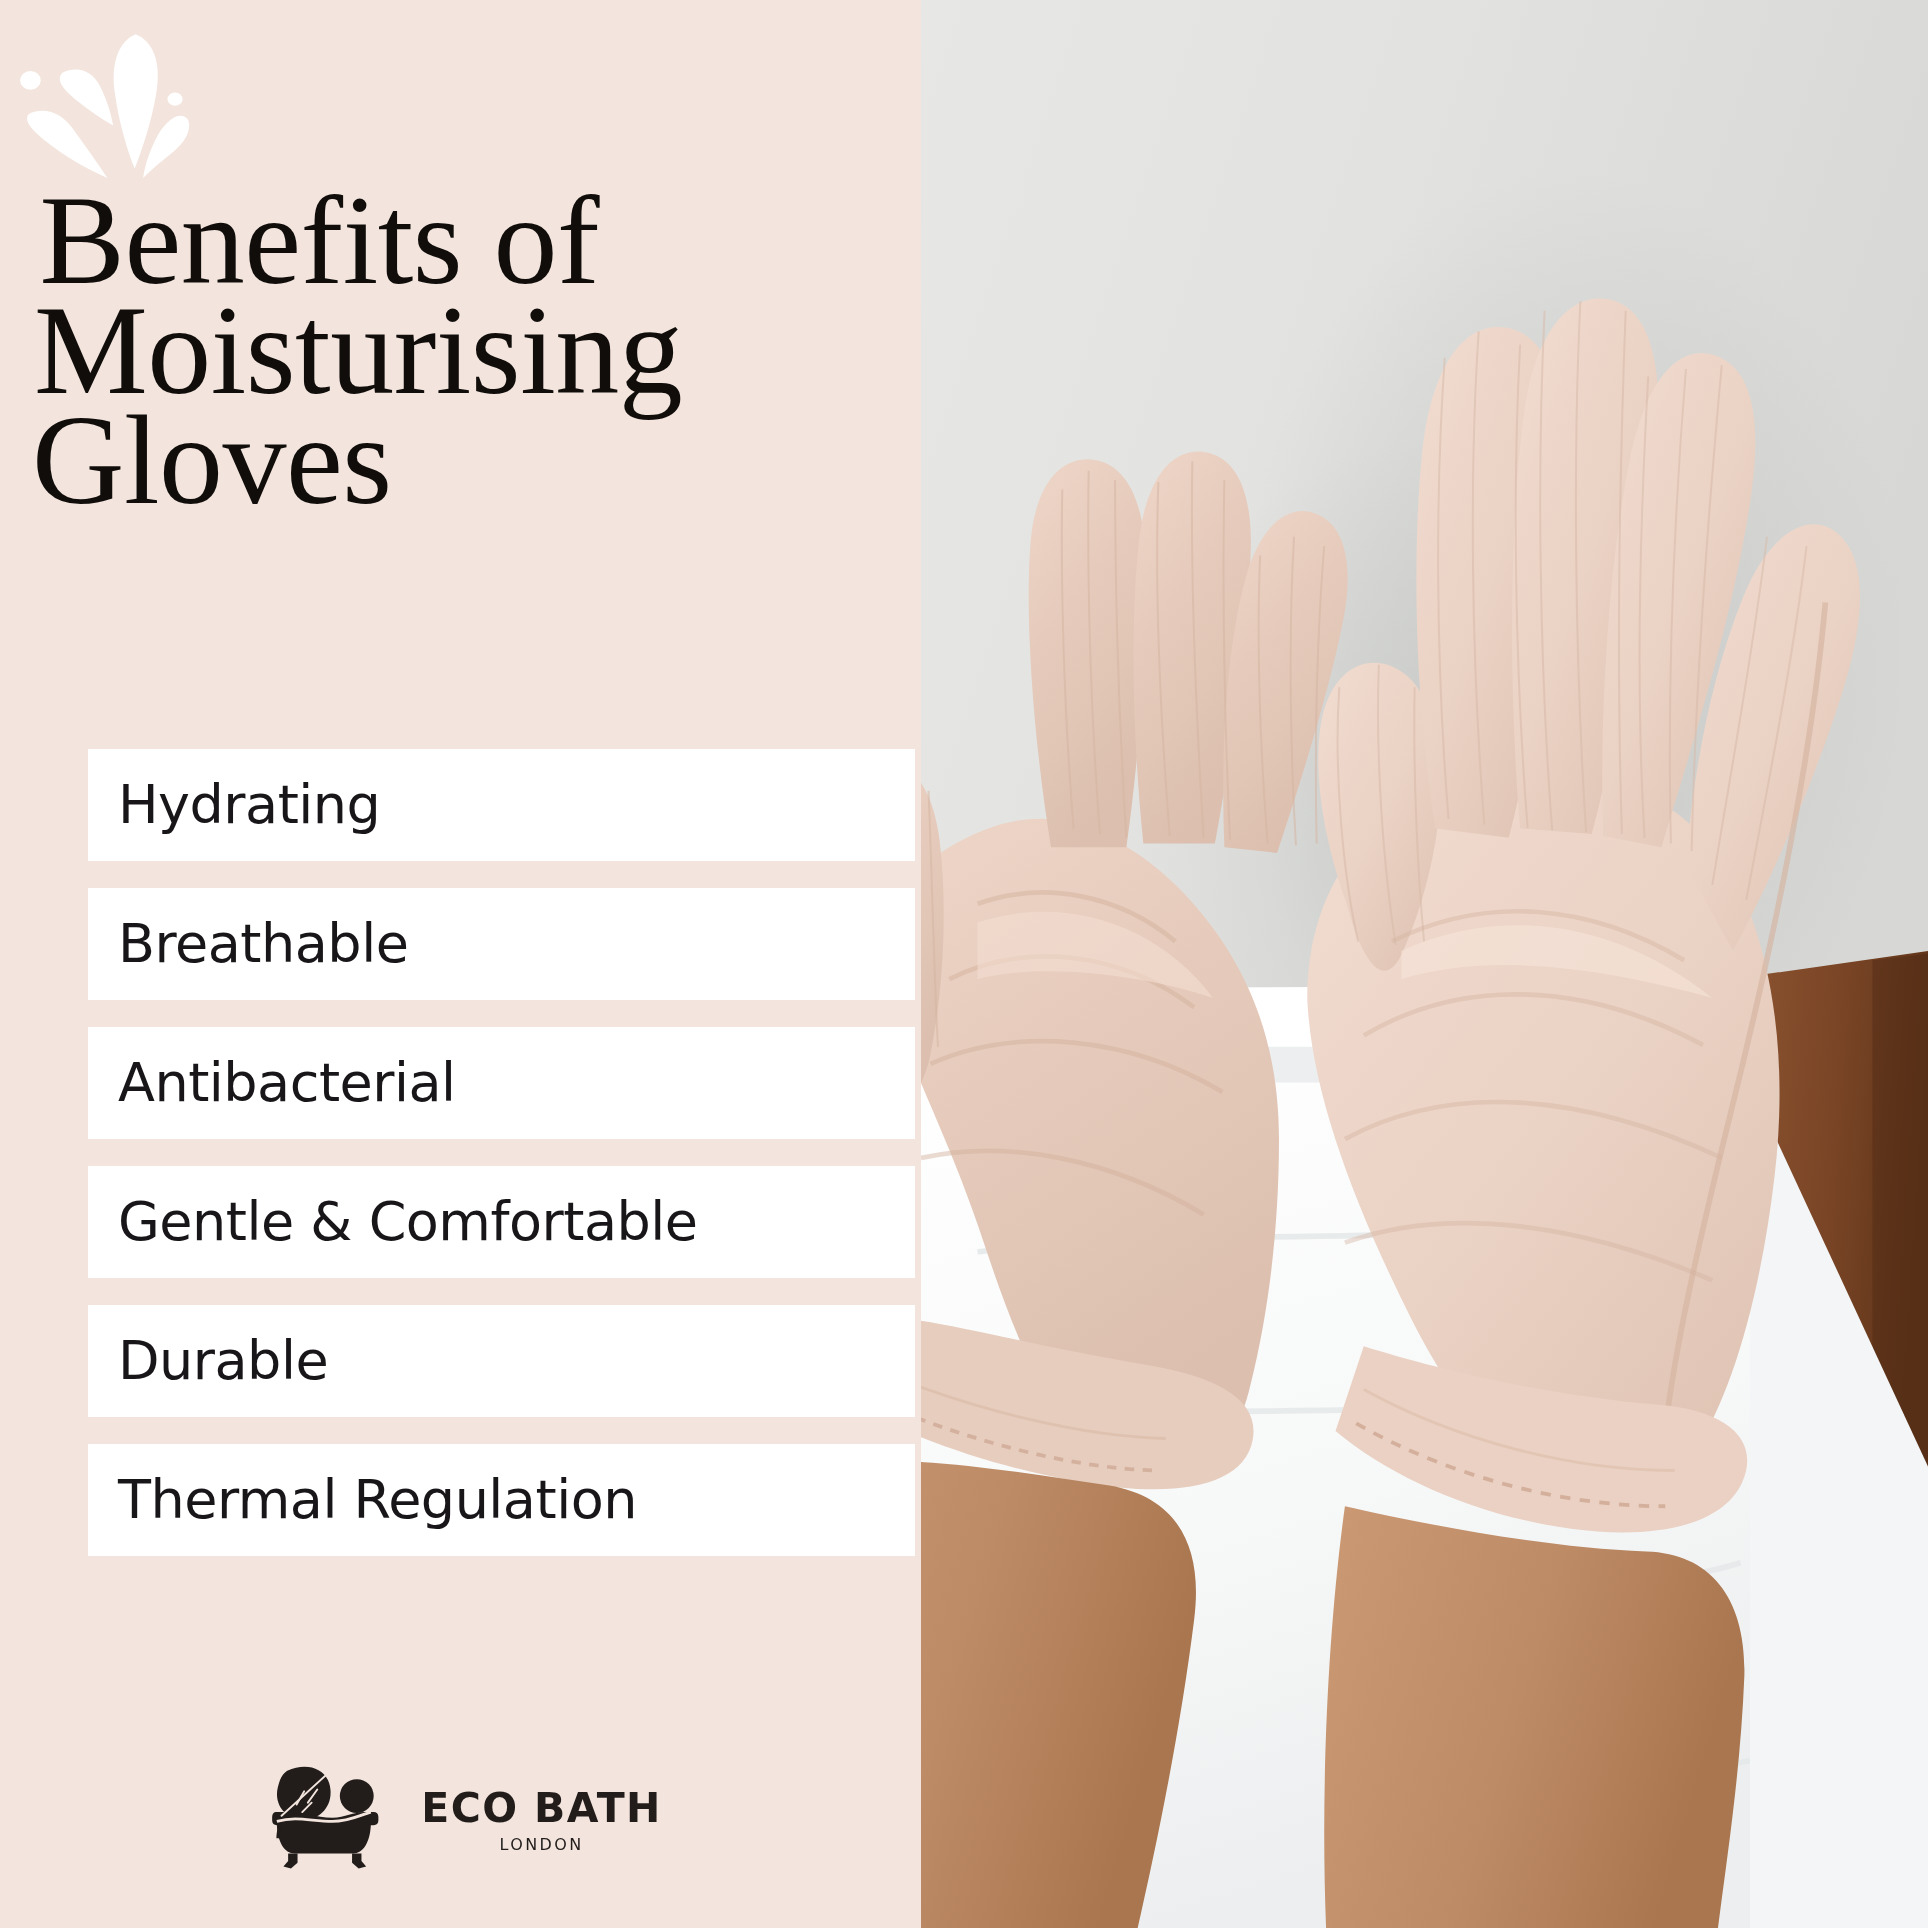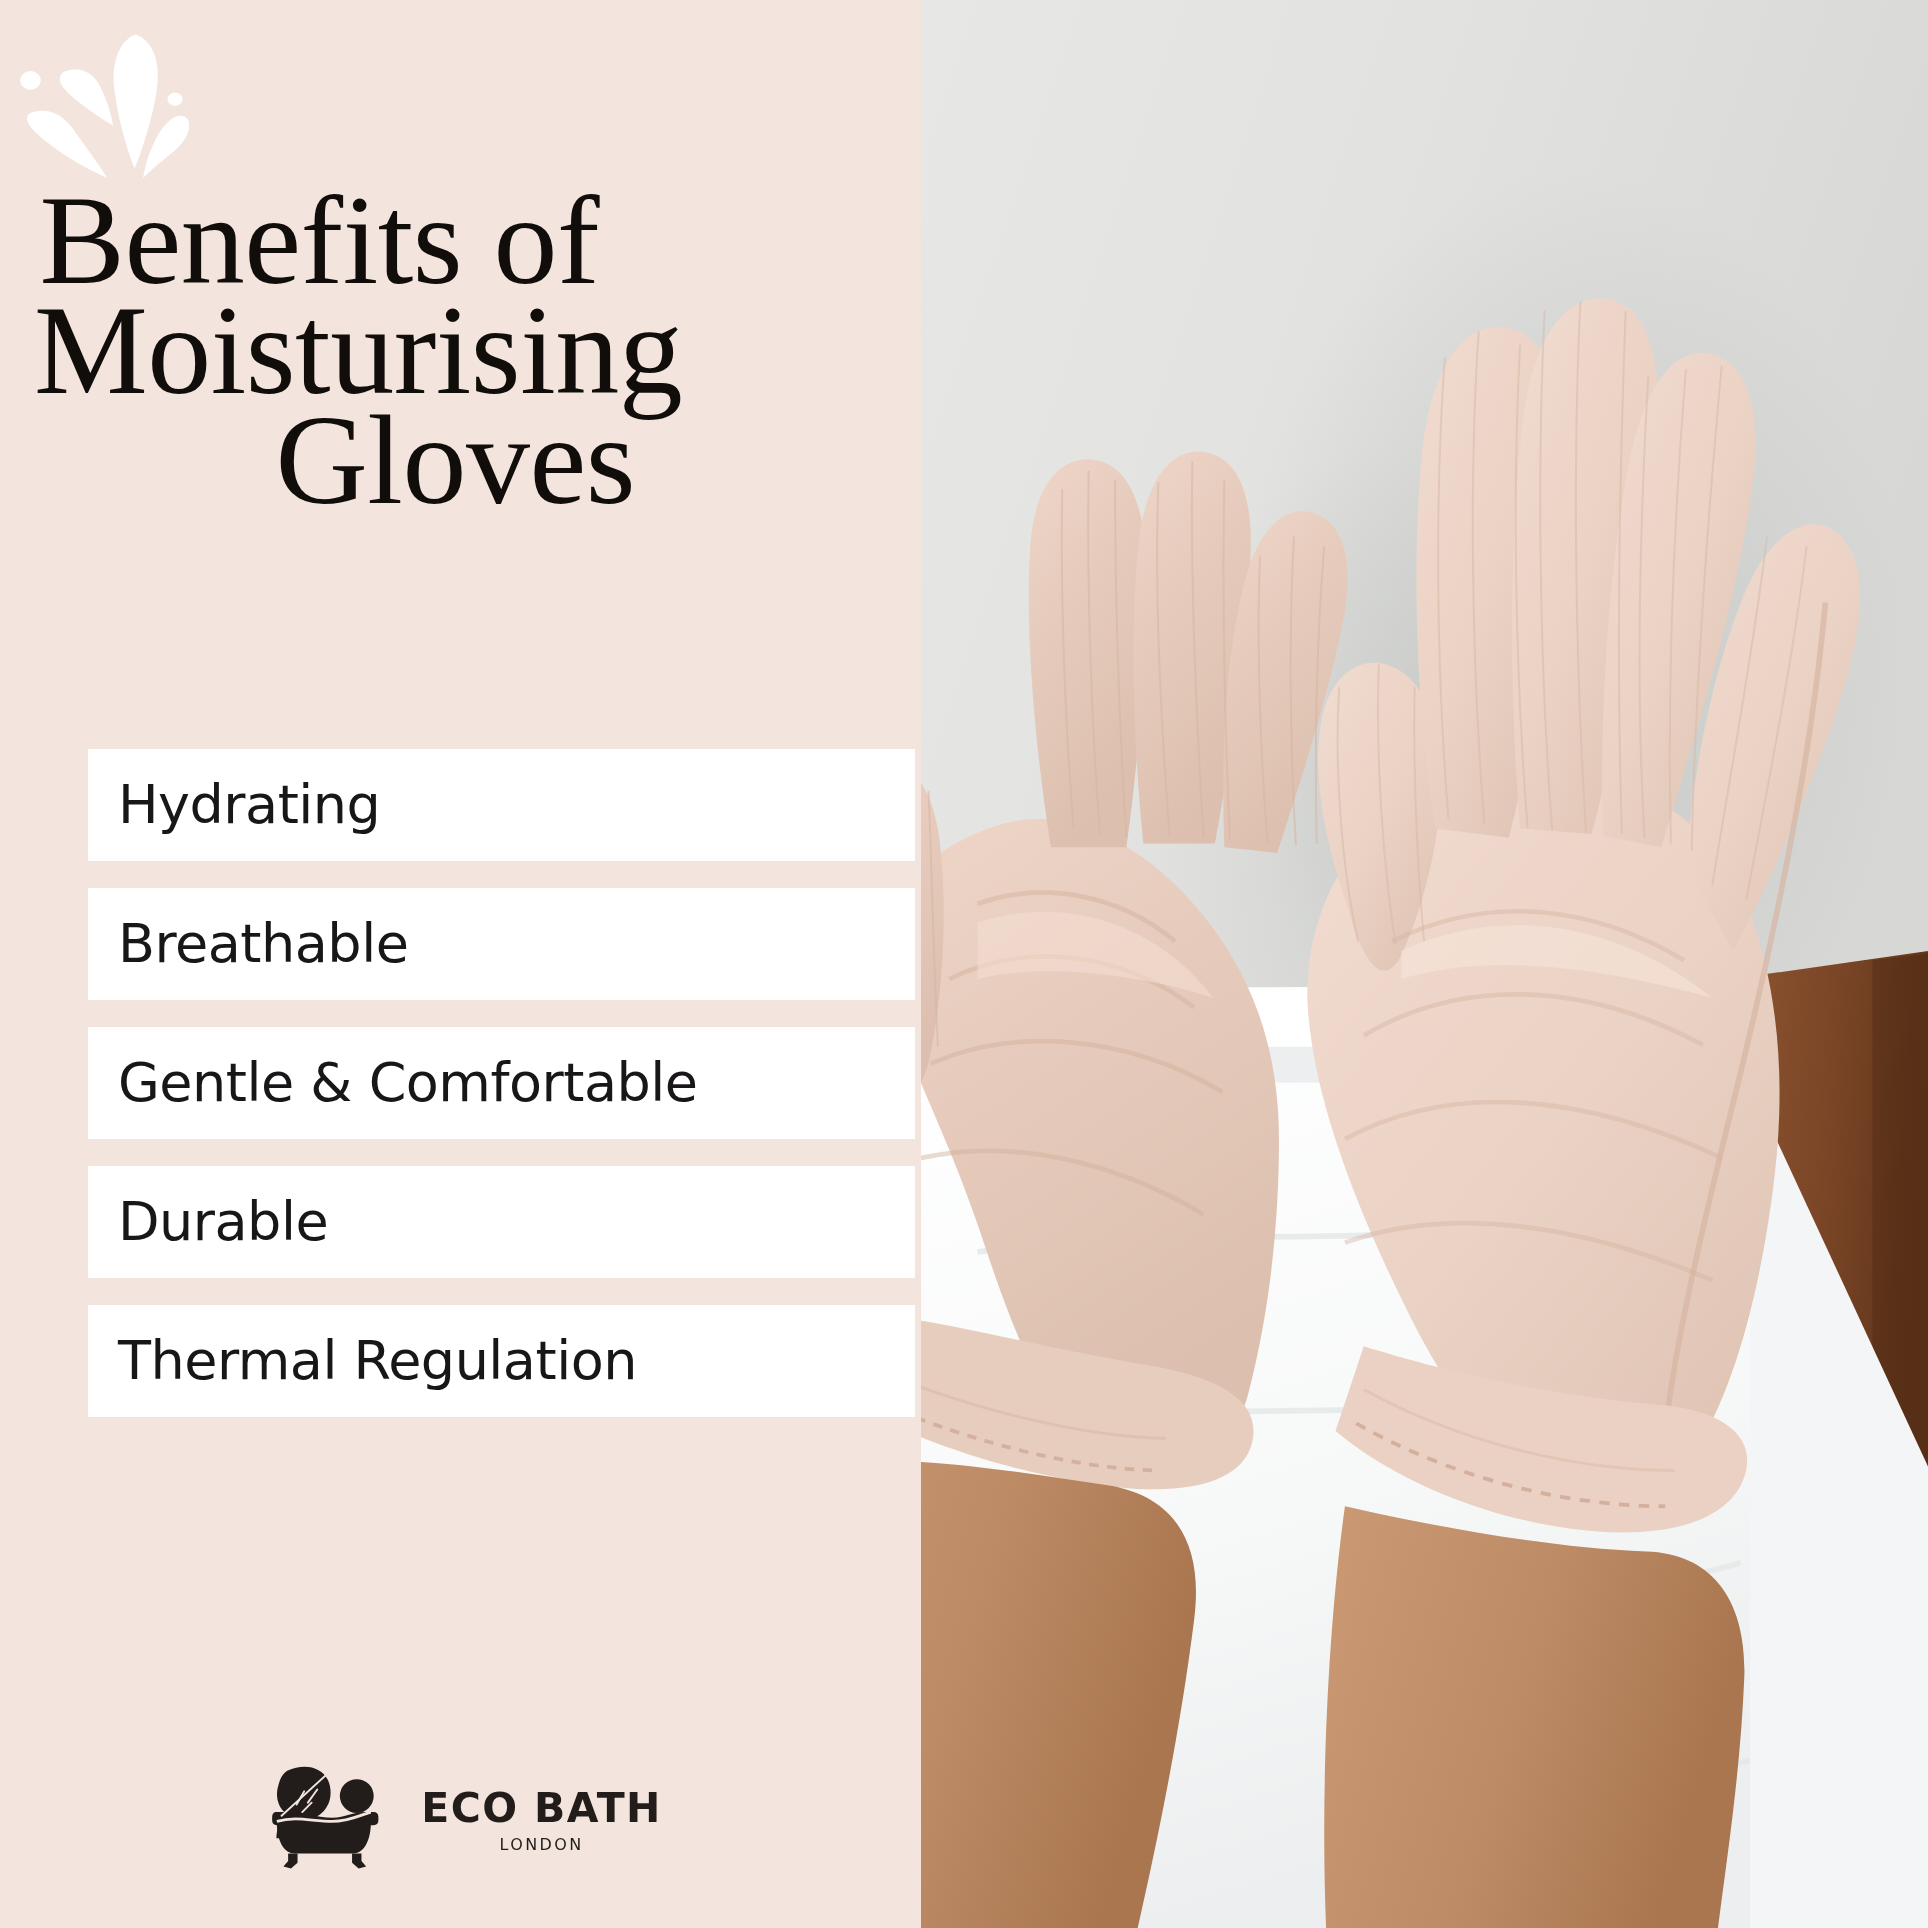--- a/index.html
+++ b/index.html
@@ -20,21 +20,21 @@
   #title-block{
     position:absolute;left:32px;top:185px;width:716px;
     color:#100d0b;
     font-family:"Liberation Serif",serif;
     line-height:0.86;
     letter-spacing:-0.5px;
   }
   .t-line{display:block;white-space:nowrap;}
   #t1{font-size:128px;text-align:left;padding-left:7.5px;}
   #t2{font-size:128px;text-align:left;padding-left:1.9px;}
-  #t3{font-size:128px;text-align:right;padding-right:113px;}
+  #t3{font-size:128px;text-align:left;padding-right:113px;}
 
   
   #benefits{position:absolute;left:88px;top:749px;width:731px;}
   .benefit-bar{
     width:827px;height:112px;background:#ffffff;
     margin-bottom:27px;
     display:flex;align-items:center;
     box-sizing:border-box;
     padding-left:30px;
   }
@@ -100,20 +100,23 @@
       <span class="t-line" id="t2">Moisturising</span>
       <span class="t-line" id="t3">Gloves</span>
     </div>
 
     <div id="benefits">
       <div class="benefit-bar">
         <span class="benefit-label">Hydrating</span>
       </div>
       <div class="benefit-bar">
         <span class="benefit-label">Breathable</span>
+      </div>
+      <div class="benefit-bar">
+        <span class="benefit-label">Antibacterial</span>
       </div>
       <div class="benefit-bar">
         <span class="benefit-label">Gentle &amp; Comfortable</span>
       </div>
       <div class="benefit-bar">
         <span class="benefit-label">Durable</span>
       </div>
       <div class="benefit-bar">
         <span class="benefit-label">Thermal Regulation</span>
       </div>

